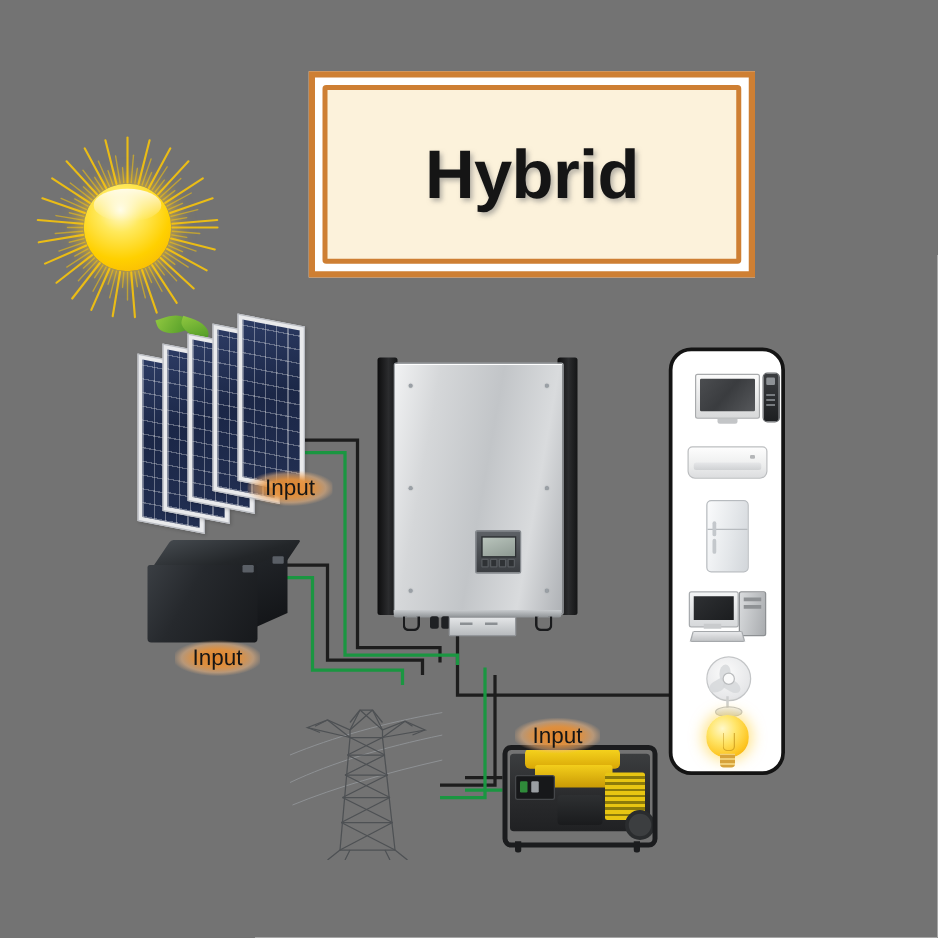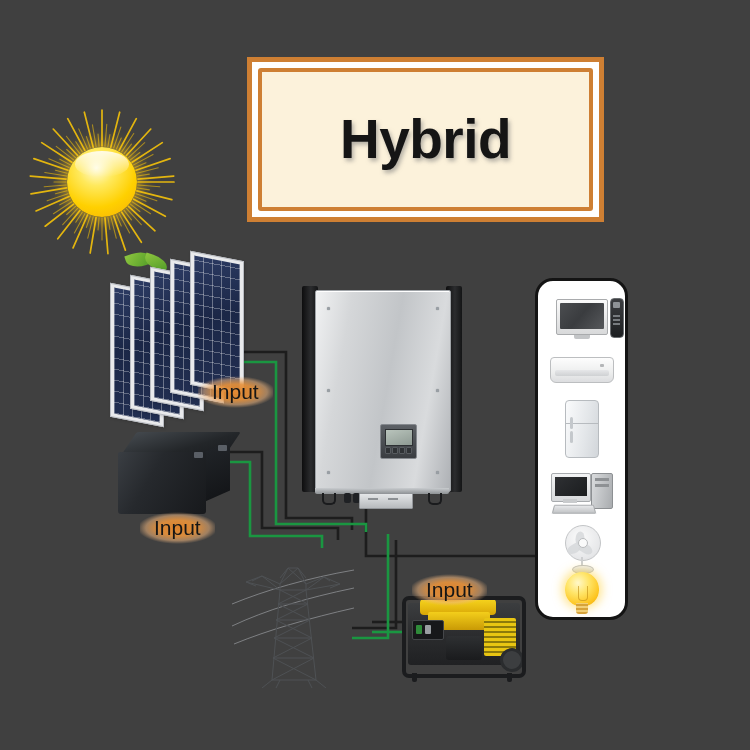--- a/index.html
+++ b/index.html
@@ -2,21 +2,21 @@
 <html><head>
 <meta charset="utf-8">
 <style>
   html,body{margin:0;padding:0;}
   body{
     width:750px;height:750px;
     background:#ffffff;
     font-family:"Liberation Sans",sans-serif;
     overflow:hidden;
   }
-  #stage{position:relative;width:750px;height:750px;background:#404040;}
+  #stage{position:relative;width:750px;height:750px;background:#737373;}
 
   
   .title-banner{
     position:absolute;left:247px;top:57px;width:357px;height:165px;
     border:5px solid #CE7F33;
     background:#ffffff;
     box-sizing:border-box;
     padding:6px;
   }
   .title-inner{
@@ -44,21 +44,21 @@
     box-shadow:0 0 14px 5px rgba(255,200,30,.55);
   }
   .sun-gloss{
     position:absolute;left:47px;top:43px;width:54px;height:26px;border-radius:50% 50% 48% 48%;
     background:linear-gradient(180deg,rgba(255,255,255,.85),rgba(255,255,255,0));
   }
 
   
   .glow-label{
     position:absolute;
-    font-size:21px;font-weight:400;color:#161616;
+    font-size:18px;font-weight:400;color:#161616;
     padding:4px 14px;white-space:nowrap;
     display:flex;align-items:center;justify-content:center;
     background:radial-gradient(ellipse 62% 58% at 50% 50%,
         rgba(226,133,44,.97) 0%,
         rgba(230,146,60,.92) 42%,
         rgba(239,181,125,.55) 68%,
         rgba(255,255,255,0) 86%);
     font-family:"Liberation Sans",sans-serif;
   }
 

